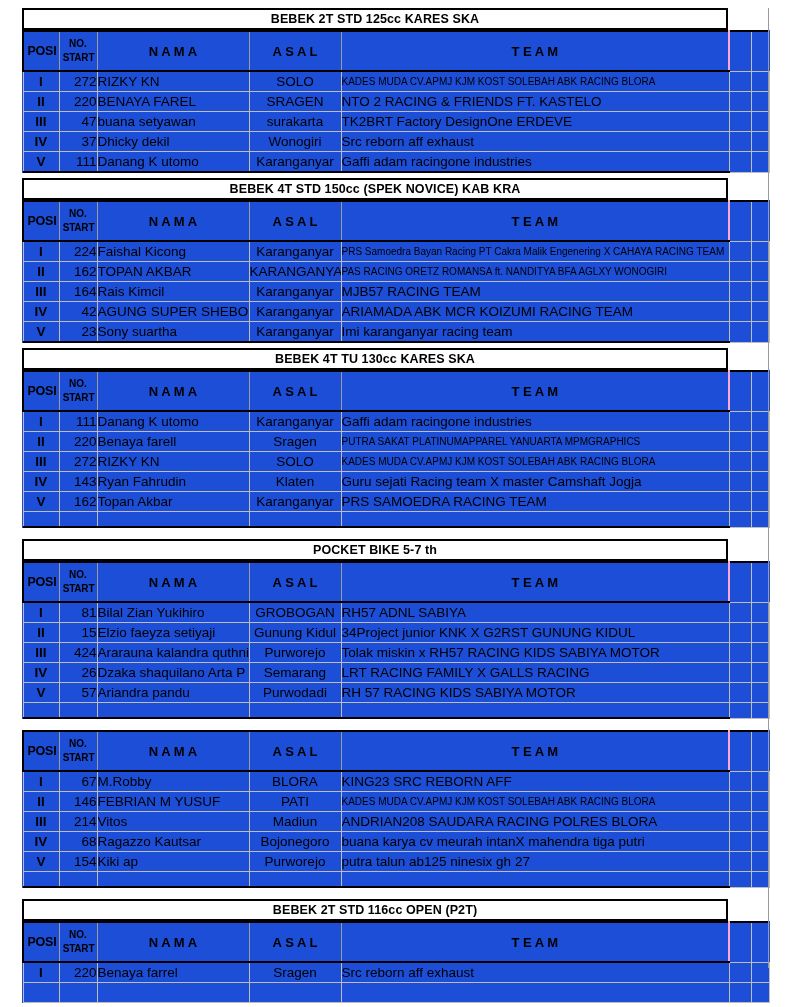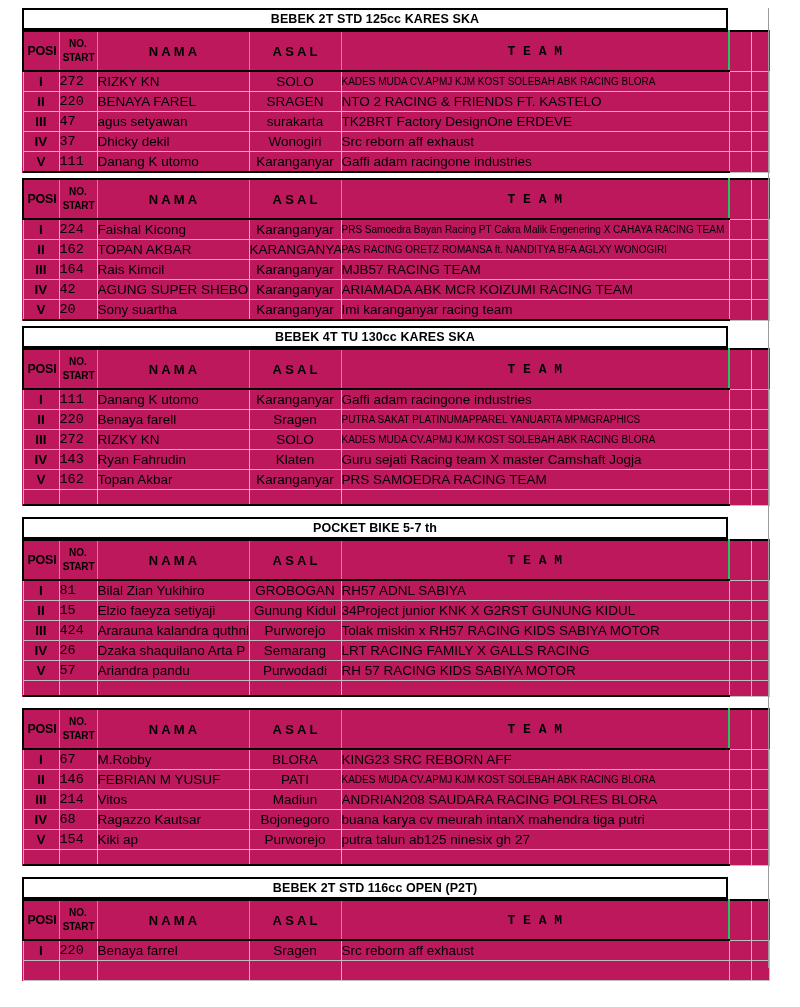--- a/index.html
+++ b/index.html
@@ -35,21 +35,21 @@
   .title-band span{
     font-size:12.5px;font-weight:bold;letter-spacing:.1px;
     white-space:nowrap;
   }
 
   
   table.rt{
     border-collapse:collapse;
     table-layout:fixed;
     width:746px;
-    background:#be185d;
+    background:#1d4ed8;
   }
   table.rt td{
     border:1px solid #bdbdbd;
     padding:0;
     height:19px;
     overflow:hidden;
     white-space:nowrap;
     vertical-align:middle;
     font-size:13px;
   }
@@ -73,37 +73,37 @@
     border-right:1px solid #9a9a9a;
     font-size:13px;
   }
   tr.hdr td.hd-pos{
     border-left:2px solid #000;
     font-size:12.5px;
     padding:0;
     overflow:hidden;
   }
   tr.hdr td.hd-no{font-size:10px;line-height:14px;}
-  tr.hdr td.hd-team{border-right:2px solid #22c55e;font-family:Liberation Mono, monospace;}
+  tr.hdr td.hd-team{border-right:2px solid #f9a8d4;}
   tr.hdr td.hd-x{border-top:2px solid #000;border-bottom:none;border-left:1px solid #9a9a9a;border-right:none;}
   tr.hdr td.hd-x2{border-top:2px solid #000;border-bottom:none;border-left:1px solid #bfbfbf;border-right:none;}
   .hd-pos-inner{
     width:52px;margin-left:-8px;text-align:center;
     letter-spacing:-.2px;
   }
   .hd-no-inner{display:block;width:48px;margin-left:-5px;text-align:center;letter-spacing:-.2px;}
 
   
   tr.dat td{font-size:13.5px;}
   td.c-pos{
     text-align:center;font-weight:bold;font-size:12.5px;
     border-left:2px solid #000;
     border-right:1px solid #8a8a8a;
   }
-  td.c-no{text-align:left;border-right:1px solid #8a8a8a;font-family:Liberation Mono, monospace;}
+  td.c-no{text-align:right;border-right:1px solid #8a8a8a;}
   td.c-nama{padding-left:4px;text-align:left;border-right:1px solid #8a8a8a;margin-left:12px;}
   td.c-asal{text-align:center;border-right:1px solid #8a8a8a;}
   td.c-team{
     padding-left:4px;text-align:left;
     border-right:2px solid #000;
   }
   td.c-team.sm{font-size:10px;}
   td.xcell{border:1px solid #c8c8c8;border-right:none;}
   td.xcell2{border:1px solid #cccccc;border-left:1px solid #c8c8c8;border-right:none;}
 
@@ -196,21 +196,21 @@
               <td class="xcell2"></td>
             </tr>
             <tr class="dat">
               <td class="c-pos">
                 <span class="cell-text">III</span>
               </td>
               <td class="c-no">
                 <span class="cell-text">47</span>
               </td>
               <td class="c-nama">
-                <span class="cell-text">agus setyawan</span>
+                <span class="cell-text">buana setyawan</span>
               </td>
               <td class="c-asal">
                 <span class="cell-text">surakarta</span>
               </td>
               <td class="c-team">
                 <span class="cell-text">TK2BRT Factory DesignOne ERDEVE</span>
               </td>
               <td class="xcell"></td>
               <td class="xcell2"></td>
             </tr>
@@ -250,20 +250,23 @@
                 <span class="cell-text">Gaffi adam racingone industries</span>
               </td>
               <td class="xcell"></td>
               <td class="xcell2"></td>
             </tr>
           </tbody>
         </table>
       </div>
       <div class="sec-gap-sm"></div>
       <div class="section">
+        <div class="title-band">
+          <span>BEBEK 4T STD 150cc (SPEK NOVICE) KAB KRA</span>
+        </div>
         <table class="rt">
           <colgroup>
             <col class="c-pos">
             <col class="c-no">
             <col class="c-nama">
             <col class="c-asal">
             <col class="c-team">
             <col class="c-x1">
             <col class="c-x2">
           </colgroup>
@@ -353,21 +356,21 @@
                 <span class="cell-text">ARIAMADA ABK MCR KOIZUMI RACING TEAM</span>
               </td>
               <td class="xcell"></td>
               <td class="xcell2"></td>
             </tr>
             <tr class="dat last">
               <td class="c-pos">
                 <span class="cell-text">V</span>
               </td>
               <td class="c-no">
-                <span class="cell-text">20</span>
+                <span class="cell-text">23</span>
               </td>
               <td class="c-nama">
                 <span class="cell-text">Sony suartha</span>
               </td>
               <td class="c-asal">
                 <span class="cell-text">Karanganyar</span>
               </td>
               <td class="c-team">
                 <span class="cell-text">Imi karanganyar racing team</span>
               </td>

